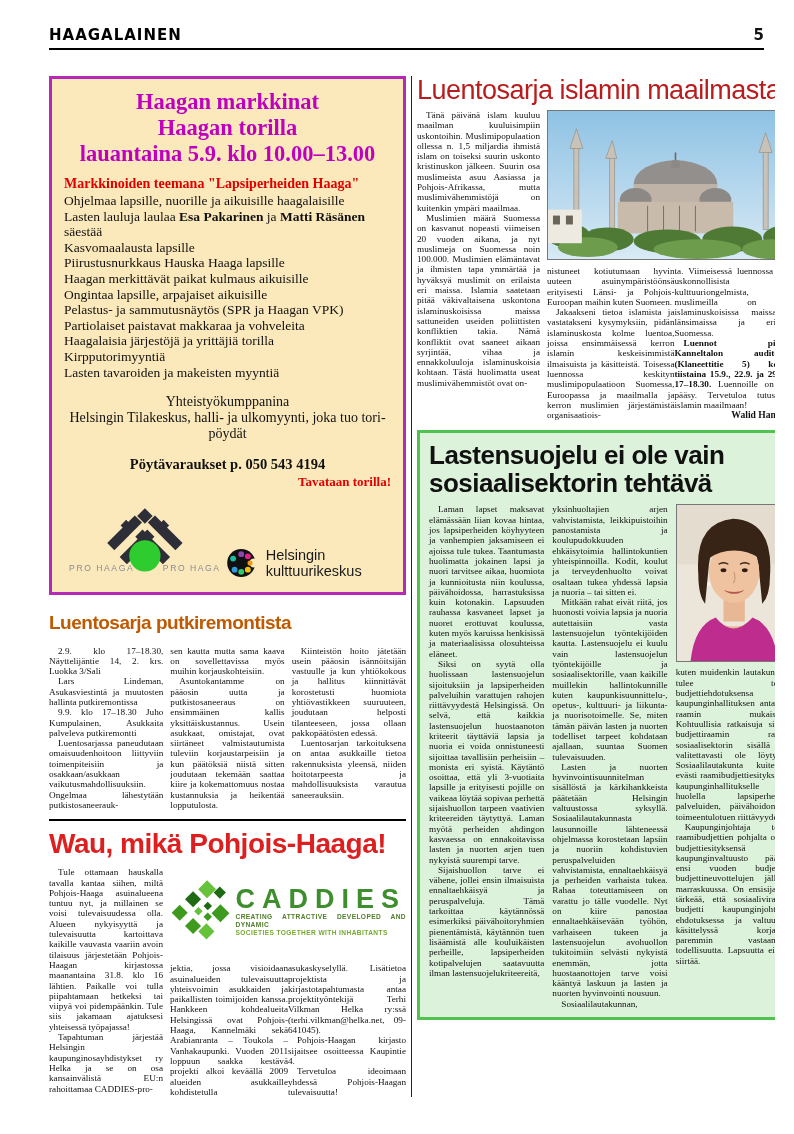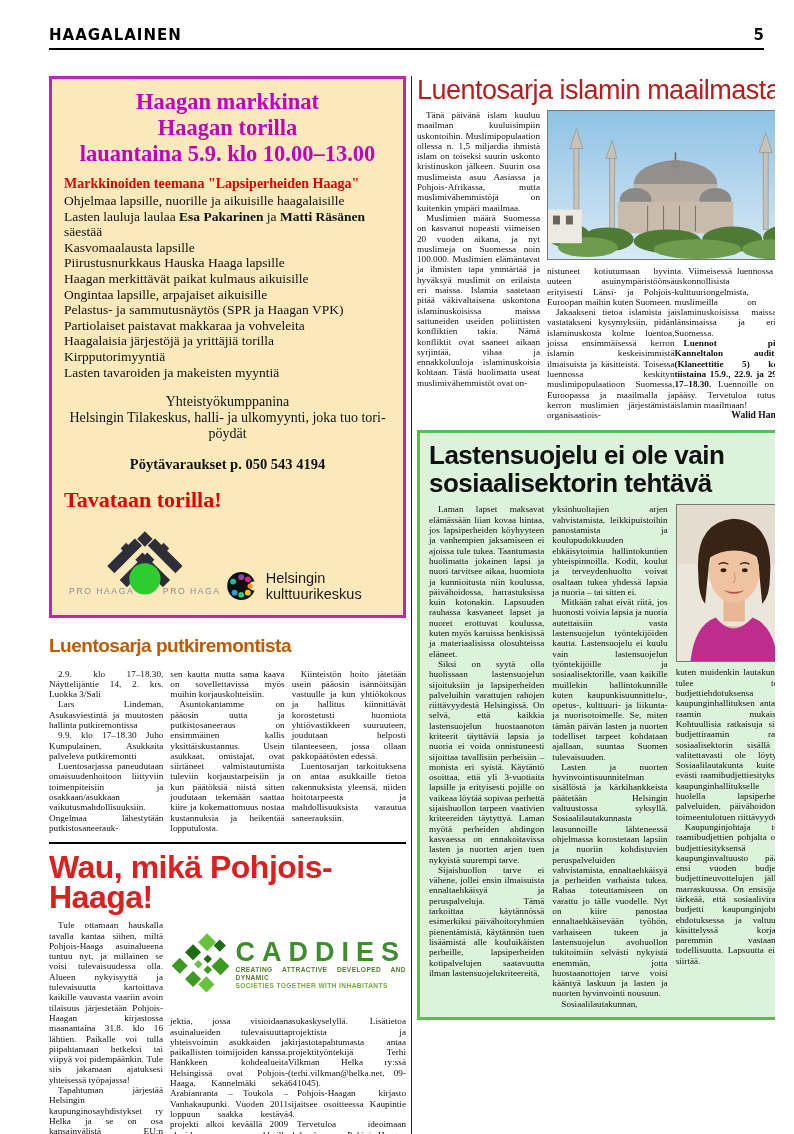--- a/index.html
+++ b/index.html
@@ -36,35 +36,35 @@
 
   
   .ad-box {
     border:3px solid #B828B8; background:#FBE9BB; padding:10px 12px 8px 12px;
   }
   .ad-title { text-align:center; color:#BF00BF; font-weight:bold; font-size:22.5px; line-height:26px; }
   .ad-theme { color:#E00000; font-weight:bold; font-size:14px; margin-top:9px; }
   .ad-lines { font-size:13.5px; line-height:15.6px; margin-top:1px; }
   .ad-center { text-align:center; font-size:14px; line-height:15.8px; margin-top:14px; }
   .ad-booking { text-align:center; font-weight:bold; font-size:14.5px; margin-top:14px; }
-  .ad-closing { text-align:left; font-weight:bold; font-size:22px; color:#E00000; margin-top:14px; }
+  .ad-closing { text-align:right; font-weight:bold; font-size:13px; color:#E00000; margin-top:1px; }
   .ad-logos { display:flex; justify-content:space-between; align-items:flex-end; margin-top:8px; padding:0 2px; }
   .kulttuuri { display:flex; align-items:center; gap:8px; }
   .kulttuuri-text { font-family:"Liberation Sans", sans-serif; font-size:14.5px; color:#1a1a1a; }
 
   
   .putki { margin-top:13px; }
   .putki h2 { font-family:"Liberation Sans", sans-serif; font-weight:bold; font-size:19px; line-height:30px; color:#C05A00; letter-spacing:-0.5px; }
   .putki .cols3 { margin-top:8px; }
   .bold-lead { font-weight:normal; }
   .left-rule { border-top:2px solid #000; margin-top:9px; }
 
   
   .wau { margin-top:8px; }
-  .wau h2 { font-family:"Liberation Sans", sans-serif; font-weight:bold; font-size:32px; line-height:30px; color:#DD1F1F; letter-spacing:-0.5px; }
+  .wau h2 { font-family:"Liberation Sans", sans-serif; font-weight:bold; font-size:28px; line-height:30px; color:#DD1F1F; letter-spacing:-0.5px; }
   .wau-body { display:flex; gap:7px; margin-top:8px; }
   .wau-col1 { width:114px; flex:none; }
   .wau-right { flex:1; min-width:0; }
   .caddies { display:flex; align-items:center; gap:4px; margin-bottom:8px; }
   .caddies-txt { }
   .caddies-name { font-family:"Liberation Sans", sans-serif; font-weight:bold; font-size:27px; letter-spacing:7px; color:#3E8E2E; line-height:28px; }
   .caddies-tag { font-family:"Liberation Sans", sans-serif; font-weight:bold; font-size:6.6px; letter-spacing:0.4px; line-height:8px; }
   .tag1 { color:#4F7D28; } .tag2 { color:#76A832; }
 
   

